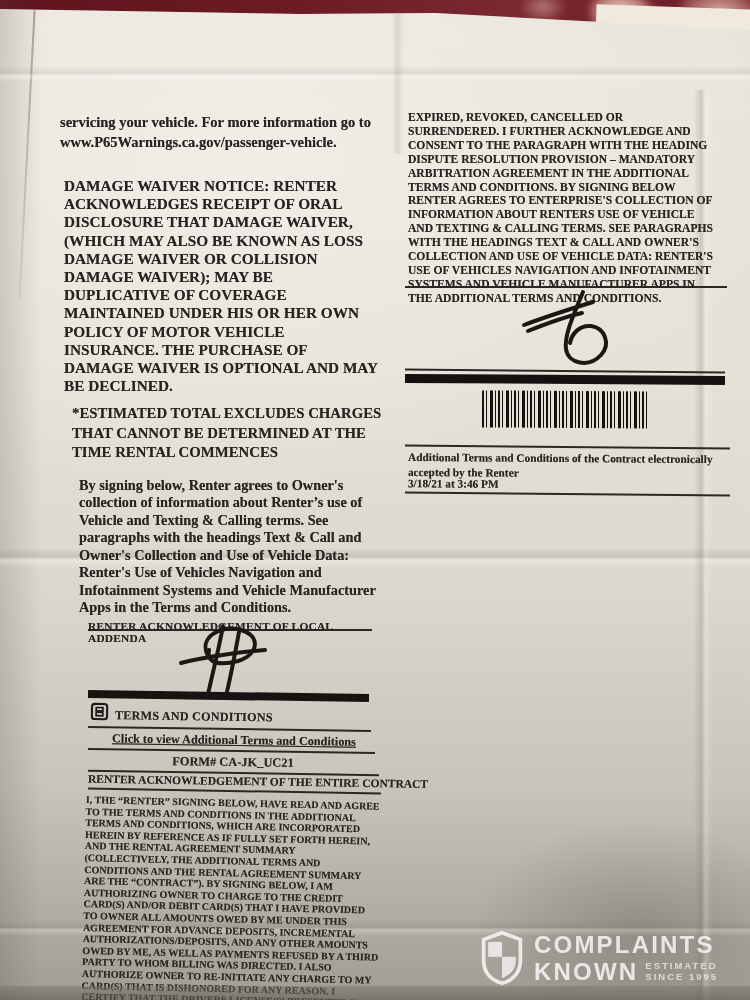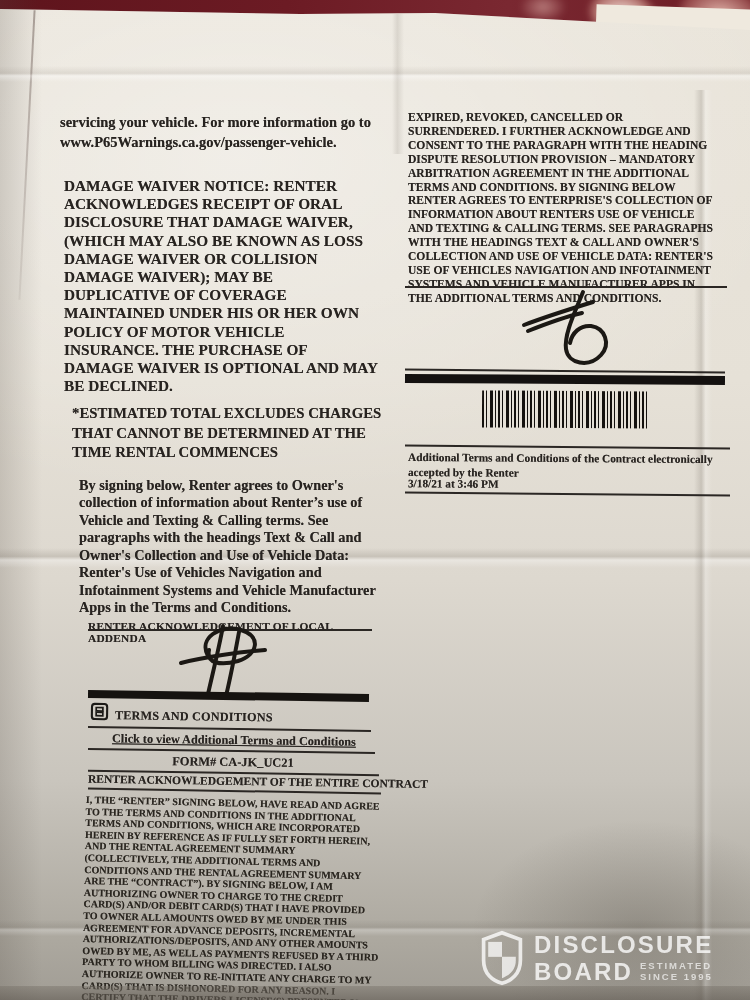--- a/index.html
+++ b/index.html
@@ -145,23 +145,23 @@
 
   <div class="abs bottom-strip"></div>
 
   <div class="abs watermark">
     <svg width="46" height="56" viewBox="0 0 40 48">
       <path d="M20,2 L36,8 V26 C36,38 28,44 20,46 C12,44 4,38 4,26 V8 Z" fill="none" stroke="rgba(255,255,255,.78)" stroke-width="3.2"></path>
       <rect x="8" y="10" width="12" height="13" fill="rgba(255,255,255,.72)"></rect>
       <path d="M20,23 H32 V26 C32,34 27,39 20,41.5 Z" fill="rgba(255,255,255,.72)"></path>
     </svg>
     <div class="wm-text">
-      <div class="wm-line1">DISCLOSURE</div>
+      <div class="wm-line1">COMPLAINTS</div>
       <div class="wm-row2">
-        <span class="wm-line2">BOARD</span>
+        <span class="wm-line2">KNOWN</span>
         <span class="wm-tag">
           <div>ESTIMATED</div>
           <div>SINCE 1995</div>
         </span>
       </div>
     </div>
   </div>
 </div>
 
 </body></html>

